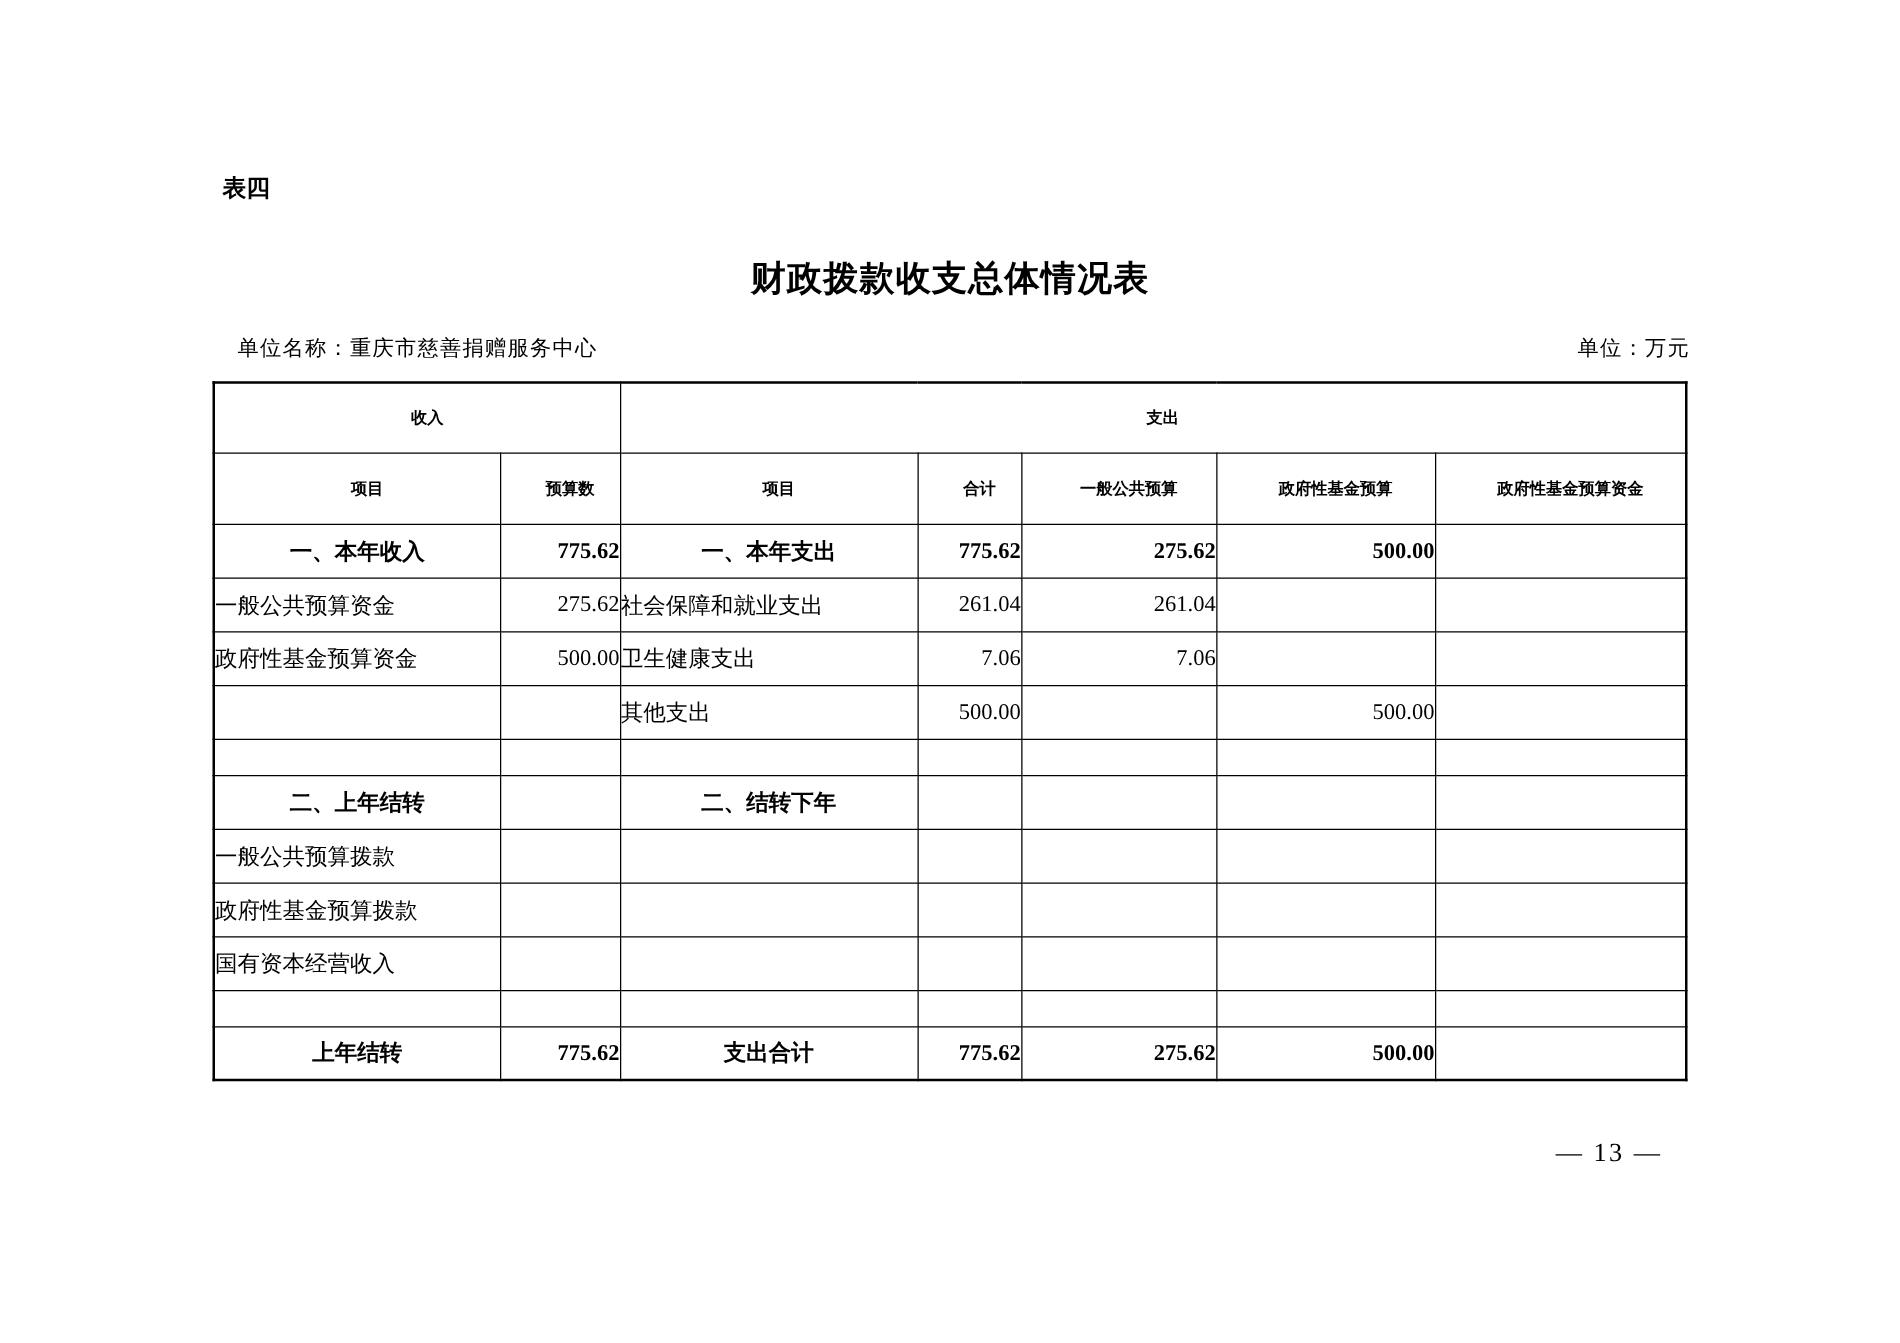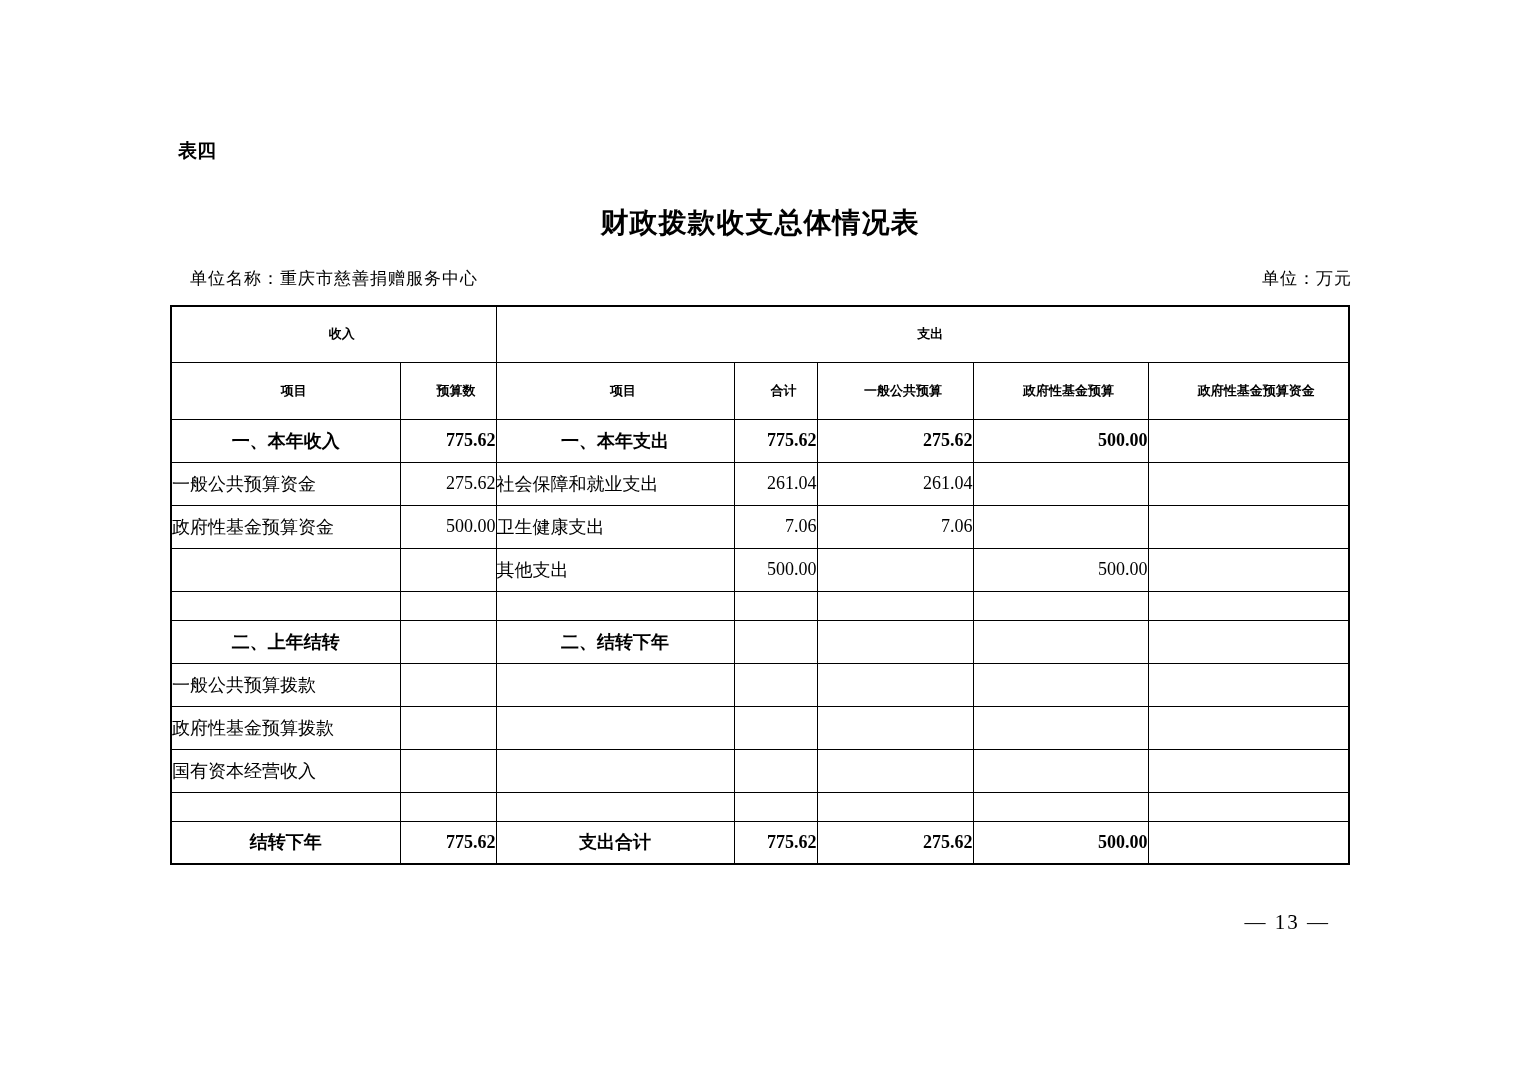--- a/index.html
+++ b/index.html
@@ -215,21 +215,21 @@
       <tr class="short-row">
         <td class="item"></td>
         <td class="num"></td>
         <td class="item"></td>
         <td class="num"></td>
         <td class="num"></td>
         <td class="num"></td>
         <td class="num"></td>
       </tr>
       <tr class="bold-row">
-        <td class="item">结转下年</td>
+        <td class="item">上年结转</td>
         <td class="num">775.62</td>
         <td class="item">支出合计</td>
         <td class="num">775.62</td>
         <td class="num">275.62</td>
         <td class="num">500.00</td>
         <td class="num"></td>
       </tr>
     </tbody>
   </table>
 

